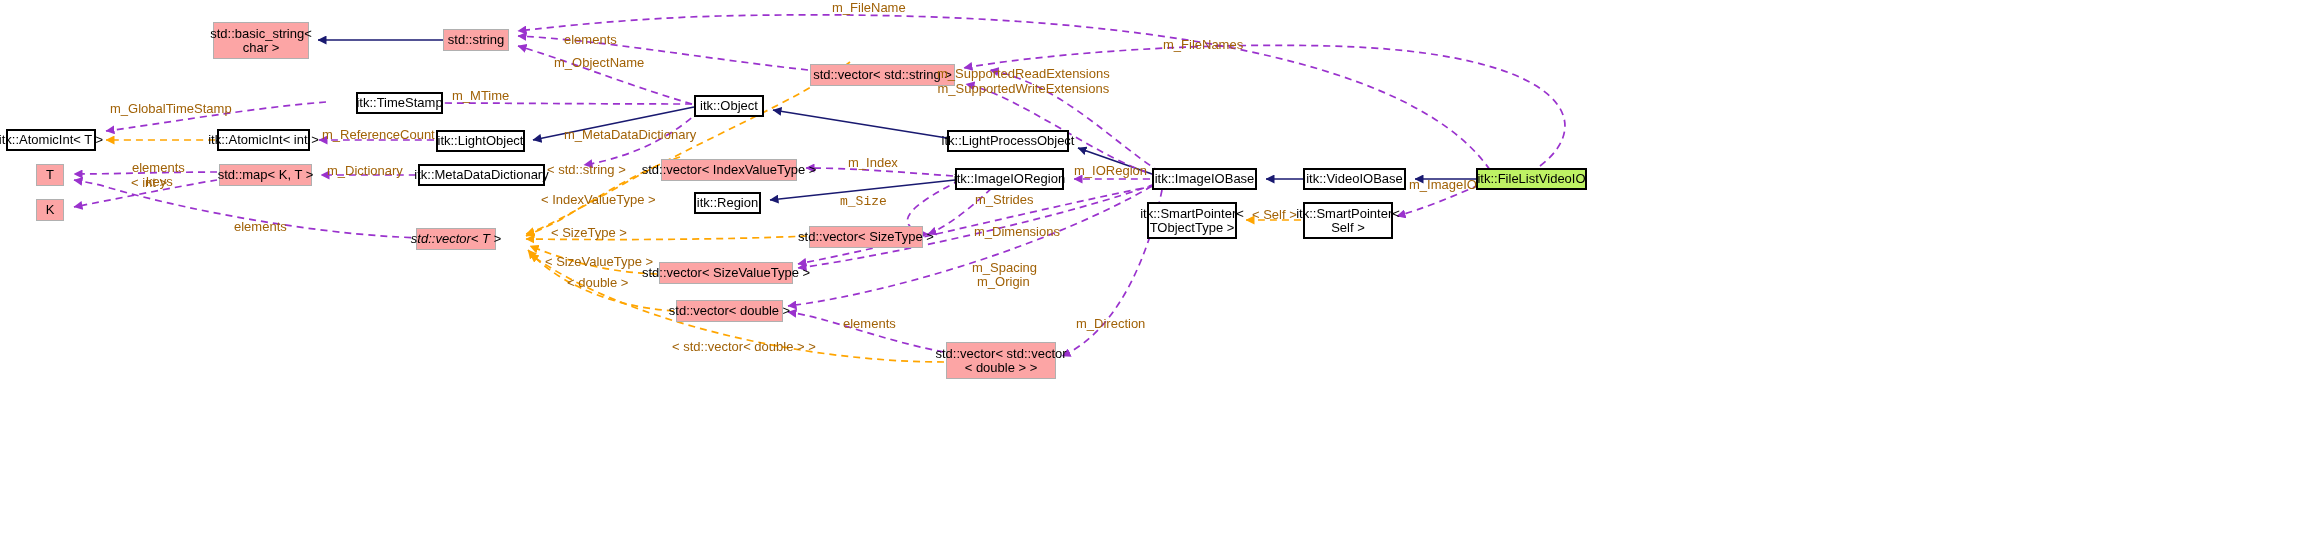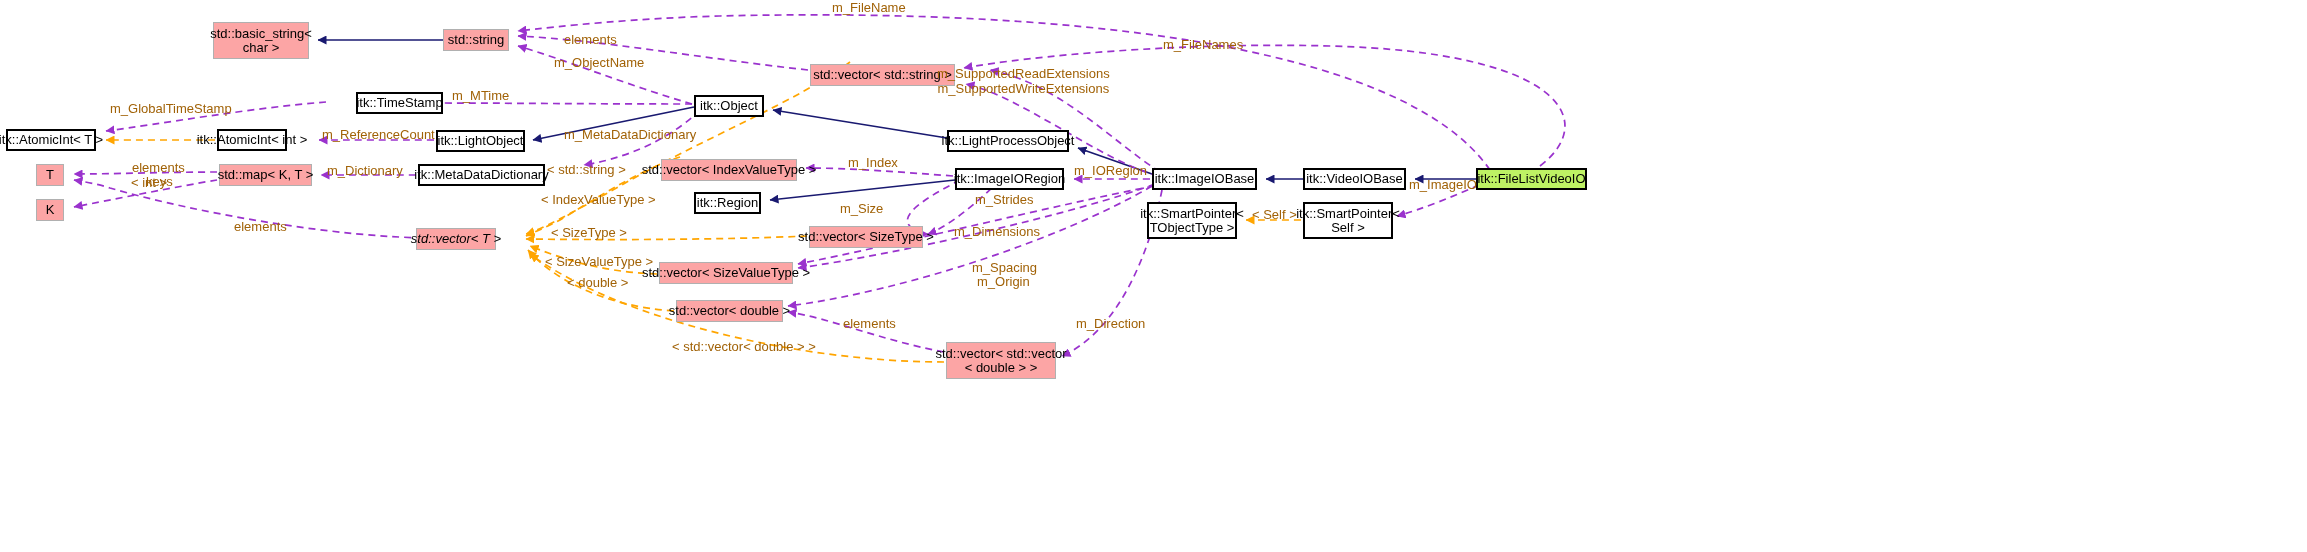--- a/index.html
+++ b/index.html
@@ -177,21 +177,21 @@
   <div class="node tpl" style="left:443px; top:29px; width:66px; height:22px;">std::string</div>
 
   <div class="node tpl" style="left:810px; top:64px; width:145px; height:22px;">std::vector&lt; std::string &gt;</div>
 
   <div class="node cls" style="left:328px; top:92px; width:87px; height:22px;margin-left:28px;">itk::TimeStamp</div>
 
   <div class="node cls" style="left:694px; top:95px; width:70px; height:22px;">itk::Object</div>
 
   <div class="node cls" style="left:6px; top:129px; width:90px; height:22px;">itk::AtomicInt&lt; T &gt;</div>
 
-  <div class="node cls" style="left:217px; top:129px; width:70px; height:22px;">itk::AtomicInt&lt; int &gt;</div>
+  <div class="node cls" style="left:217px; top:129px; width:93px; height:22px;">itk::AtomicInt&lt; int &gt;</div>
 
   <div class="node cls" style="left:436px; top:130px; width:89px; height:22px;">itk::LightObject</div>
 
   <div class="node cls" style="left:947px; top:130px; width:122px; height:22px;">itk::LightProcessObject</div>
 
   <div class="node tpl" style="left:36px; top:164px; width:28px; height:22px;">T</div>
 
   <div class="node tpl" style="left:219px; top:164px; width:93px; height:22px;">std::map&lt; K, T &gt;</div>
 
   <div class="node cls" style="left:418px; top:164px; width:127px; height:22px;">itk::MetaDataDictionary</div>
@@ -257,31 +257,31 @@
   <div class="elabel" style="left:547px; top:163px;">&lt; std::string &gt;</div>
 
   <div class="elabel" style="left:848px; top:156px;">m_Index</div>
 
   <div class="elabel" style="left:1074px; top:164px;">m_IORegion</div>
 
   <div class="elabel" style="left:1409px; top:178px;">m_ImageIO</div>
 
   <div class="elabel" style="left:541px; top:193px;">&lt; IndexValueType &gt;</div>
 
-  <div class="elabel" style="left:840px; top:202px;">m_Size</div>
+  <div class="elabel" style="left:840px; top:195px;font-family:Liberation Mono, monospace;">m_Size</div>
 
   <div class="elabel" style="left:975px; top:193px;">m_Strides</div>
 
   <div class="elabel" style="left:1252px; top:208px;">&lt; Self &gt;</div>
 
   <div class="elabel" style="left:234px; top:220px;">elements</div>
 
   <div class="elabel" style="left:551px; top:226px;">&lt; SizeType &gt;</div>
 
-  <div class="elabel" style="left:929px; top:225px;padding-left:25px;">m_Dimensions</div>
+  <div class="elabel" style="left:949px; top:225px;padding-left:25px;">m_Dimensions</div>
 
   <div class="elabel" style="left:545px; top:255px;">&lt; SizeValueType &gt;</div>
 
   <div class="elabel" style="left:972px; top:261px;">m_Spacing</div>
 
   <div class="elabel" style="left:977px; top:275px;">m_Origin</div>
 
   <div class="elabel" style="left:567px; top:276px;">&lt; double &gt;</div>
 
   <div class="elabel" style="left:843px; top:317px;">elements</div>

